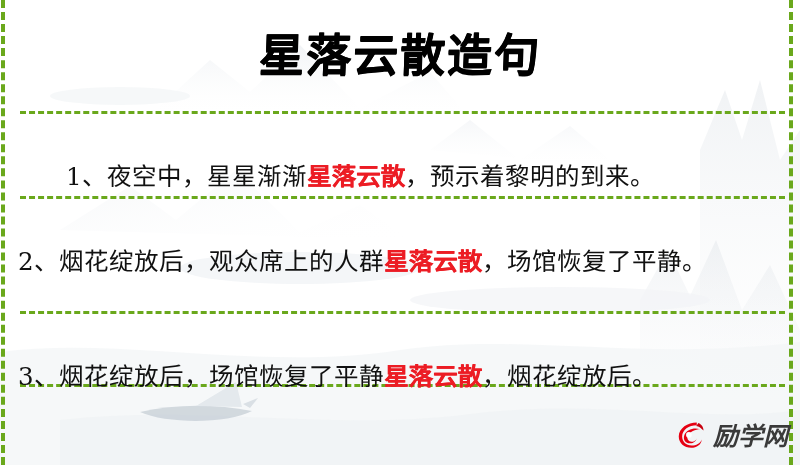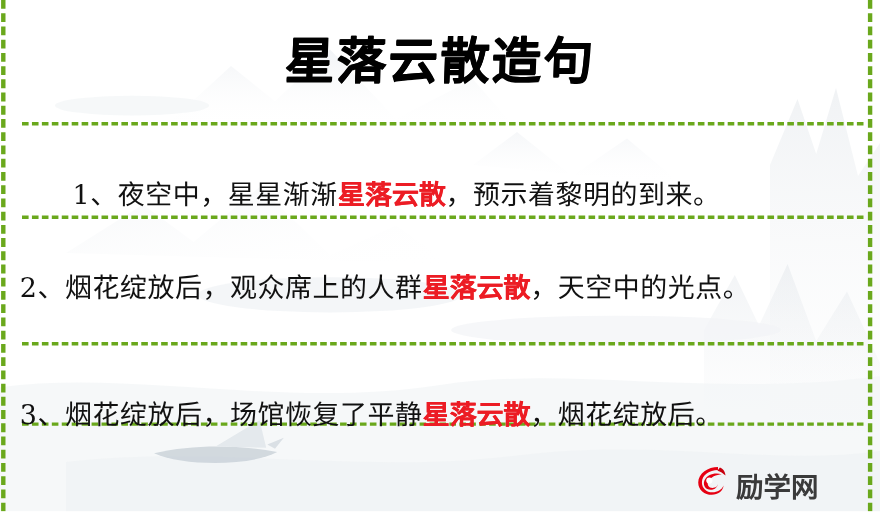--- a/index.html
+++ b/index.html
@@ -104,28 +104,29 @@
   .kw {
     color: #ec1c24;
     font-weight: 700;
     letter-spacing: 0px;
     text-shadow: 0.4px 0 0 #ec1c24;
   }
 
   
   .logo {
     position: absolute;
-    left: 628px;
+    left: 672px;
     top: 416px;
     width: 124px;
     height: 40px;
     display: flex;
-    align-items: flex-end;
+    align-items: center;
     gap: 5px;
     z-index: 5;
+    font-style: italic;
   }
   .logo-mark {
     width: 36px;
     height: 36px;
     flex: 0 0 36px;
     display: block;
   }
   .logo-text {
     font-family: "DejaVu Sans", "Liberation Sans", sans-serif;
     font-size: 25px;
@@ -190,21 +191,21 @@
 
   <div class="title-wrap">
     <h1 class="title">星落云散造句</h1>
   </div>
 
   <p class="sentence s1">
     <span>1、</span><span>夜空中，星星渐渐</span><span class="kw">星落云散</span><span>，预示着黎明的到来。</span>
   </p>
 
   <p class="sentence s2">
-    <span>2、</span><span>烟花绽放后，观众席上的人群</span><span class="kw">星落云散</span><span>，天空中的光点。</span>
+    <span>2、</span><span>烟花绽放后，观众席上的人群</span><span class="kw">星落云散</span><span>，场馆恢复了平静。</span>
   </p>
 
   <p class="sentence s3">
     <span>3、</span><span>烟花绽放后，场馆恢复了平静</span><span class="kw">星落云散</span><span>，烟花绽放后。</span>
   </p>
 
   <div class="logo">
     <svg class="logo-mark" viewBox="0 0 64 64" aria-hidden="true">
       <path d="M44 8 C 28 8, 12 18, 12 33 C 12 45, 22 53, 34 53 C 44 53, 52 47, 53 38 C 50 45, 43 49, 35 49 C 25 49, 18 42, 18 33 C 18 21, 30 13, 44 13 Z" fill="#e60012"></path>
       <path d="M50 20 C 40 16, 26 20, 22 30 C 19 38, 24 45, 32 45 C 39 45, 44 40, 44 34 C 44 39, 40 42, 35 42 C 29 42, 26 37, 28 32 C 31 24, 42 20, 50 20 Z" fill="#e60012"></path>

